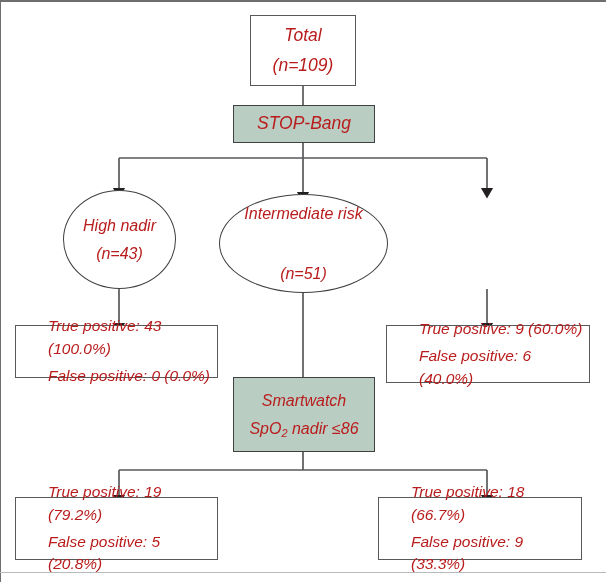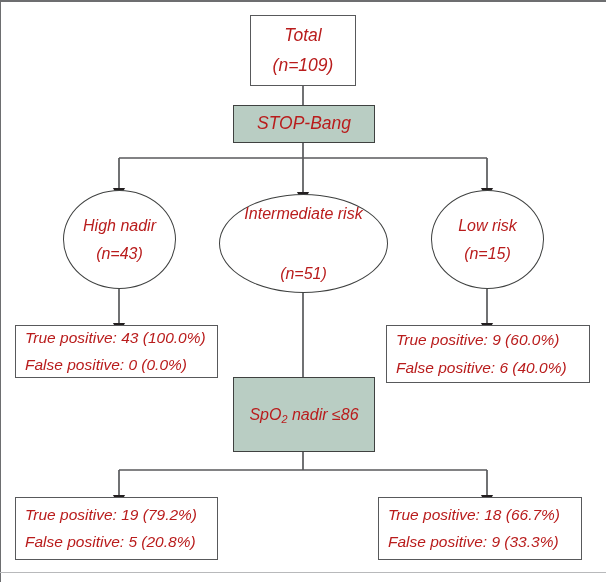--- a/index.html
+++ b/index.html
@@ -70,21 +70,21 @@
   }
   .ellipse {
     border: 1.4px solid #3f4140;
     border-radius: 50%;
     background: #ffffff;
   }
 
   .result {
     align-items: flex-start;
     justify-content: center;
-    padding-left: 9px;
+    padding-left: 32px;
     text-align: left;
   }
   .result .line {
     width: 100%;
   }
 
   .t-18 { font-size: 17.5px; }
   .t-16 { font-size: 16px; }
   .t-15 { font-size: 15.5px; }
 
@@ -149,36 +149,33 @@
   <div class="node ellipse t-16" style="left:63px; top:190px; width:113px; height:99px;">
     <div class="ln1">High nadir</div>
     <div>(n=43)</div>
   </div>
 
   <div class="node ellipse t-16" style="left:219px; top:194px; width:169px; height:99px;gap:32px;">
     <div class="ln1">Intermediate risk</div>
     <div>(n=51)</div>
   </div>
 
-  <div class="node ellipse t-16" style="left:431px; top:190px; width:113px; height:99px;">
-    <div class="ln1">Low risk</div>
-    <div>(n=15)</div>
-  </div>
 
   <div class="node box result t-15" style="left:15px; top:325px; width:203px; height:53px;">
     <div class="line ln1">True positive: 43 (100.0%)</div>
     <div class="line">False positive: 0 (0.0%)</div>
   </div>
 
   <div class="node box result t-15" style="left:386px; top:325px; width:204px; height:58px;">
     <div class="line ln1">True positive: 9 (60.0%)</div>
     <div class="line">False positive: 6 (40.0%)</div>
   </div>
 
   <div class="node box green t-16" style="left:233px; top:377px; width:142px; height:75px;">
+    <div class="ln1">Smartwatch</div>
     <div><span>SpO</span><sub>2</sub><span> nadir ≤86</span></div>
   </div>
 
   <div class="node box result t-15" style="left:15px; top:497px; width:203px; height:63px;align-items:center;">
     <div class="line ln1">True positive: 19 (79.2%)</div>
     <div class="line">False positive: 5 (20.8%)</div>
   </div>
 
   <div class="node box result t-15" style="left:378px; top:497px; width:204px; height:63px;">
     <div class="line ln1">True positive: 18 (66.7%)</div>

